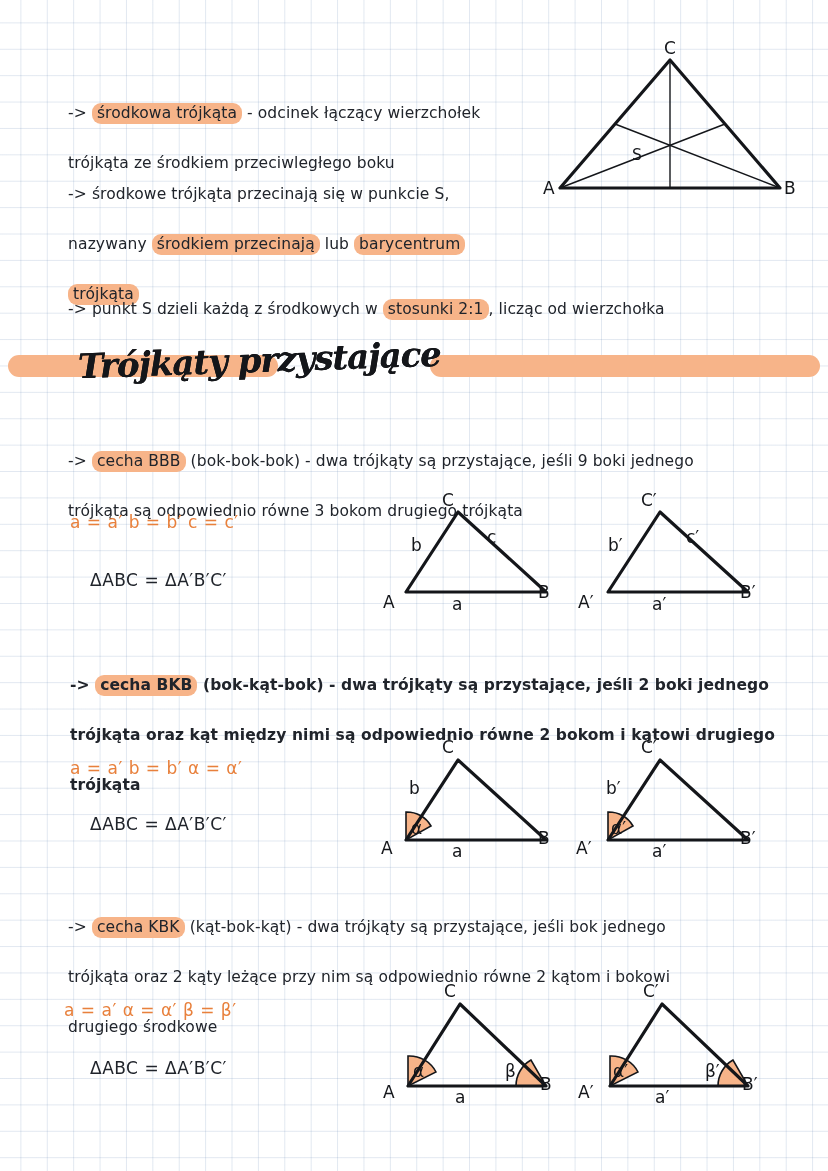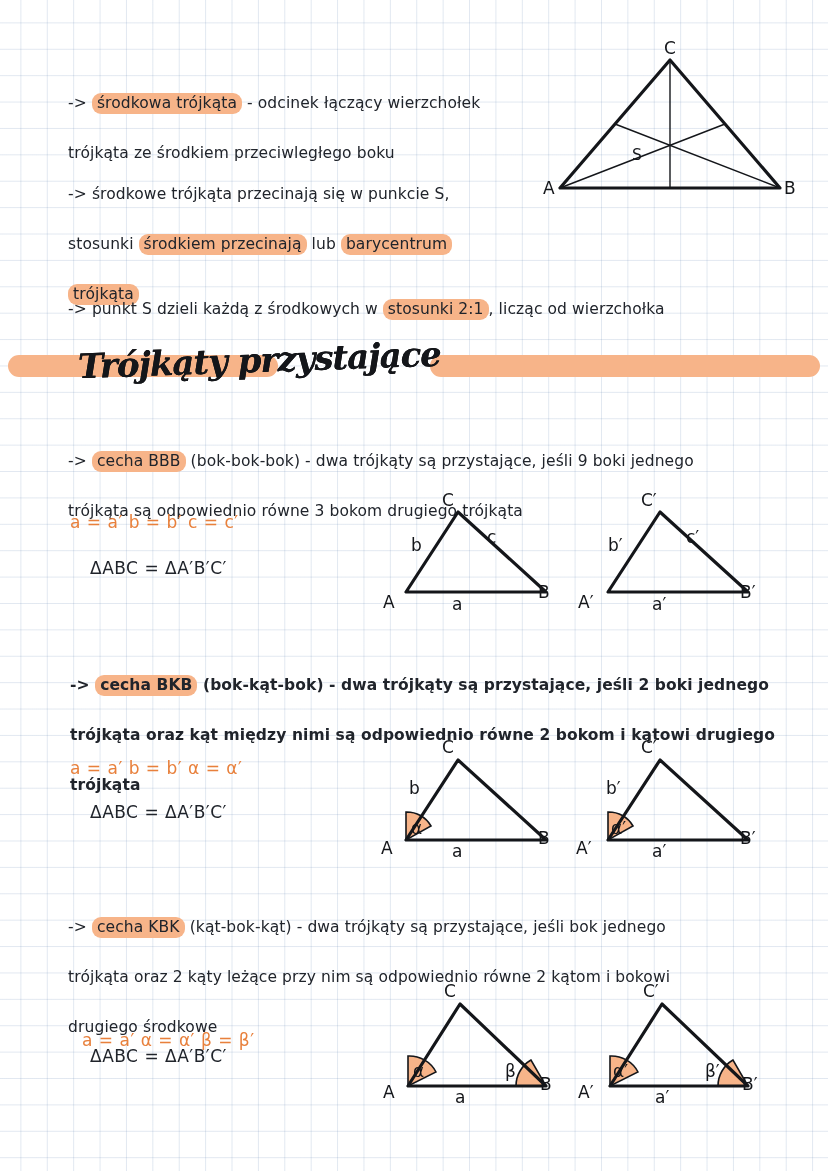--- a/index.html
+++ b/index.html
@@ -42,20 +42,21 @@
     position:absolute;
     font-size:17px;
     color:#e8803c;
     letter-spacing:.5px;
   }
   .cong{
     position:absolute;
     font-size:17px;
     color:#20242b;
     letter-spacing:.5px;
+    margin-top:12px;
   }
 
   
   .band{
     position:absolute;
     height:22px;
     background:#f7b489;
     border-radius:11px;
   }
   .script-title{
@@ -83,28 +84,28 @@
   .lbl.small{font-size:15.5px;}
   .ang{fill:#f7b489;stroke:#14161a;stroke-width:1.6;}
 </style>
 </head>
 <body>
 
 <div id="grid"></div>
 
 <div id="page">
 
-  <div class="txt" style="left:48px;top:66px;width:470px;">
+  <div class="txt" style="left:48px;top:76px;width:470px;">
     <span>-&gt; </span><span class="hl">środkowa trójkąta</span><span> - odcinek łączący wierzchołek</span><br>
     <span>trójkąta ze środkiem przeciwległego boku</span>
   </div>
 
   <div class="txt" style="left:48px;top:157px;width:480px;">
     <span>-&gt; środkowe trójkąta przecinają się w punkcie S,</span><br>
-    <span>stosunki </span><span class="hl">środkiem przecinają</span><span> lub </span><span class="hl">barycentrum</span><br>
+    <span>nazywany </span><span class="hl">środkiem przecinają</span><span> lub </span><span class="hl">barycentrum</span><br>
     <span class="hl">trójkąta</span>
   </div>
 
   <div class="txt" style="left:48px;top:272px;width:720px;">
     <span>-&gt; punkt S dzieli każdą z środkowych w </span><span class="hl">stosunki 2:1</span><span>, licząc od wierzchołka</span>
   </div>
 
   <svg width="260" height="175" style="left:540px;top:48px;">
     <polygon class="stroke thick" points="20,140 240,140 130,12"></polygon>
     <line class="stroke thin" x1="130" y1="12" x2="130" y2="140"></line>
@@ -178,21 +179,21 @@
   <div class="lbl" style="left:606px;top:778px;">b′</div>
   <div class="lbl" style="left:652px;top:841px;">a′</div>
   <div class="lbl" style="left:611px;top:818px;">α′</div>
 
   <div class="txt" style="left:48px;top:890px;width:750px;">
     <span>-&gt; </span><span class="hl">cecha KBK</span><span> (kąt-bok-kąt)</span><span> - dwa trójkąty są przystające, jeśli bok jednego</span><br>
     <span>trójkąta oraz 2 kąty leżące przy nim są odpowiednio równe 2 kątom i bokowi</span><br>
     <span>drugiego środkowe</span>
   </div>
 
-  <div class="formula" style="left:82px;top:1000px;margin-top:30px;">a = a′     α = α′     β = β′</div>
+  <div class="formula" style="left:64px;top:1000px;">a = a′     α = α′     β = β′</div>
   <div class="cong" style="left:90px;top:1046px;">ΔABC = ΔA′B′C′</div>
 
   <svg width="175" height="115" style="left:398px;top:990px;">
     <path class="ang" d="M10,96 L10,66 A30,30 0 0 1 38,82 Z"></path>
     <path class="ang" d="M148,96 L118,96 A30,30 0 0 1 133,70 Z"></path>
     <polygon class="stroke thick" points="10,96 148,96 62,14"></polygon>
   </svg>
   <div class="lbl" style="left:444px;top:981px;">C</div>
   <div class="lbl" style="left:383px;top:1082px;">A</div>
   <div class="lbl" style="left:540px;top:1074px;">B</div>

